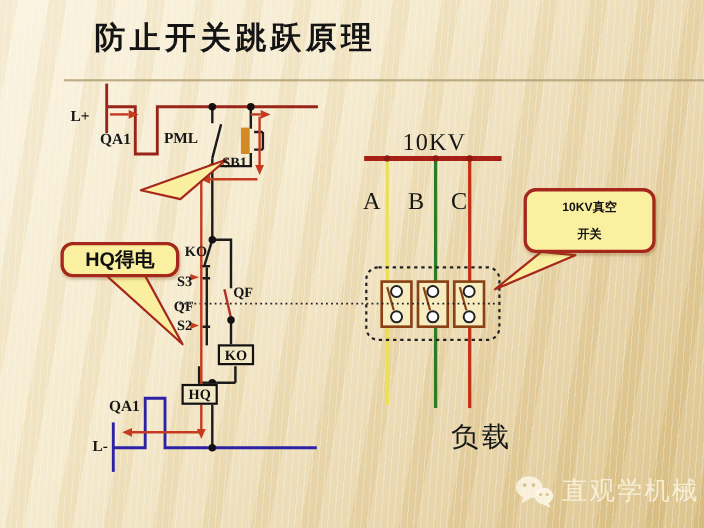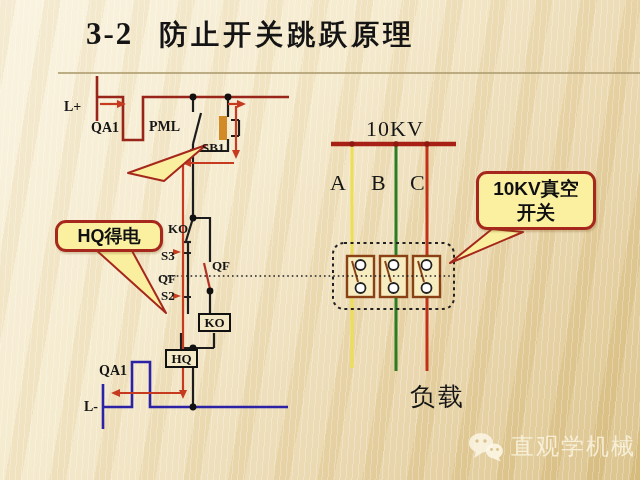--- a/index.html
+++ b/index.html
@@ -23,31 +23,30 @@
   .lbl-sm{font-size:13px;}
   .lbl-lg{font-size:22px;font-weight:normal;letter-spacing:1px;}
   .lbl-cjk{font-family:"Liberation Sans",sans-serif;font-weight:normal;font-size:25px;letter-spacing:3px;}
   .coil{position:absolute;width:29px;height:15px;border:2px solid #111;background:#f4e9c6;
         font:bold 13px/15px "Liberation Serif",serif;text-align:center;color:#111;}
   .callout{position:absolute;background:#faf0a0;border:3px solid #a6281c;border-radius:11px;
         color:#101010;font-weight:bold;text-align:center;box-sizing:border-box;
         box-shadow:1px 2px 2px rgba(120,80,20,0.25);}
   .callout.c1{left:71px;top:162px;width:113px;height:33px;font-size:18px;line-height:28px;}
   .callout.c2{left:39px;top:220px;width:108px;height:32px;font-size:18px;line-height:27px;margin-left:16px;}
-  .callout.c3{left:476px;top:171px;width:120px;height:59px;font-size:19px;line-height:24px;padding-top:3px;}
+  .callout.c3{left:476px;top:171px;width:120px;height:59px;font-size:11px;line-height:24px;padding-top:3px;}
   .watermark{position:absolute;left:468px;top:431px;display:flex;align-items:center;gap:7px;
         color:rgba(253,248,232,0.78);font-size:23px;letter-spacing:2px;}
 </style>
 </head>
 <body>
 
 <div class="stage">
 
   <div class="title">
-    <span class="num">3-2</span>
     <span class="txt">防止开关跳跃原理</span>
   </div>
   <div class="divider"></div>
 
   <svg class="wires" width="640" height="480" viewBox="0 0 640 480">
 
     <g fill="none" stroke-width="3">
       <path d="M352,145 V368" stroke="#ecdf52"></path>
       <path d="M396,145 V371" stroke="#2a7d22"></path>
       <path d="M427,145 V371" stroke="#c23018"></path>

